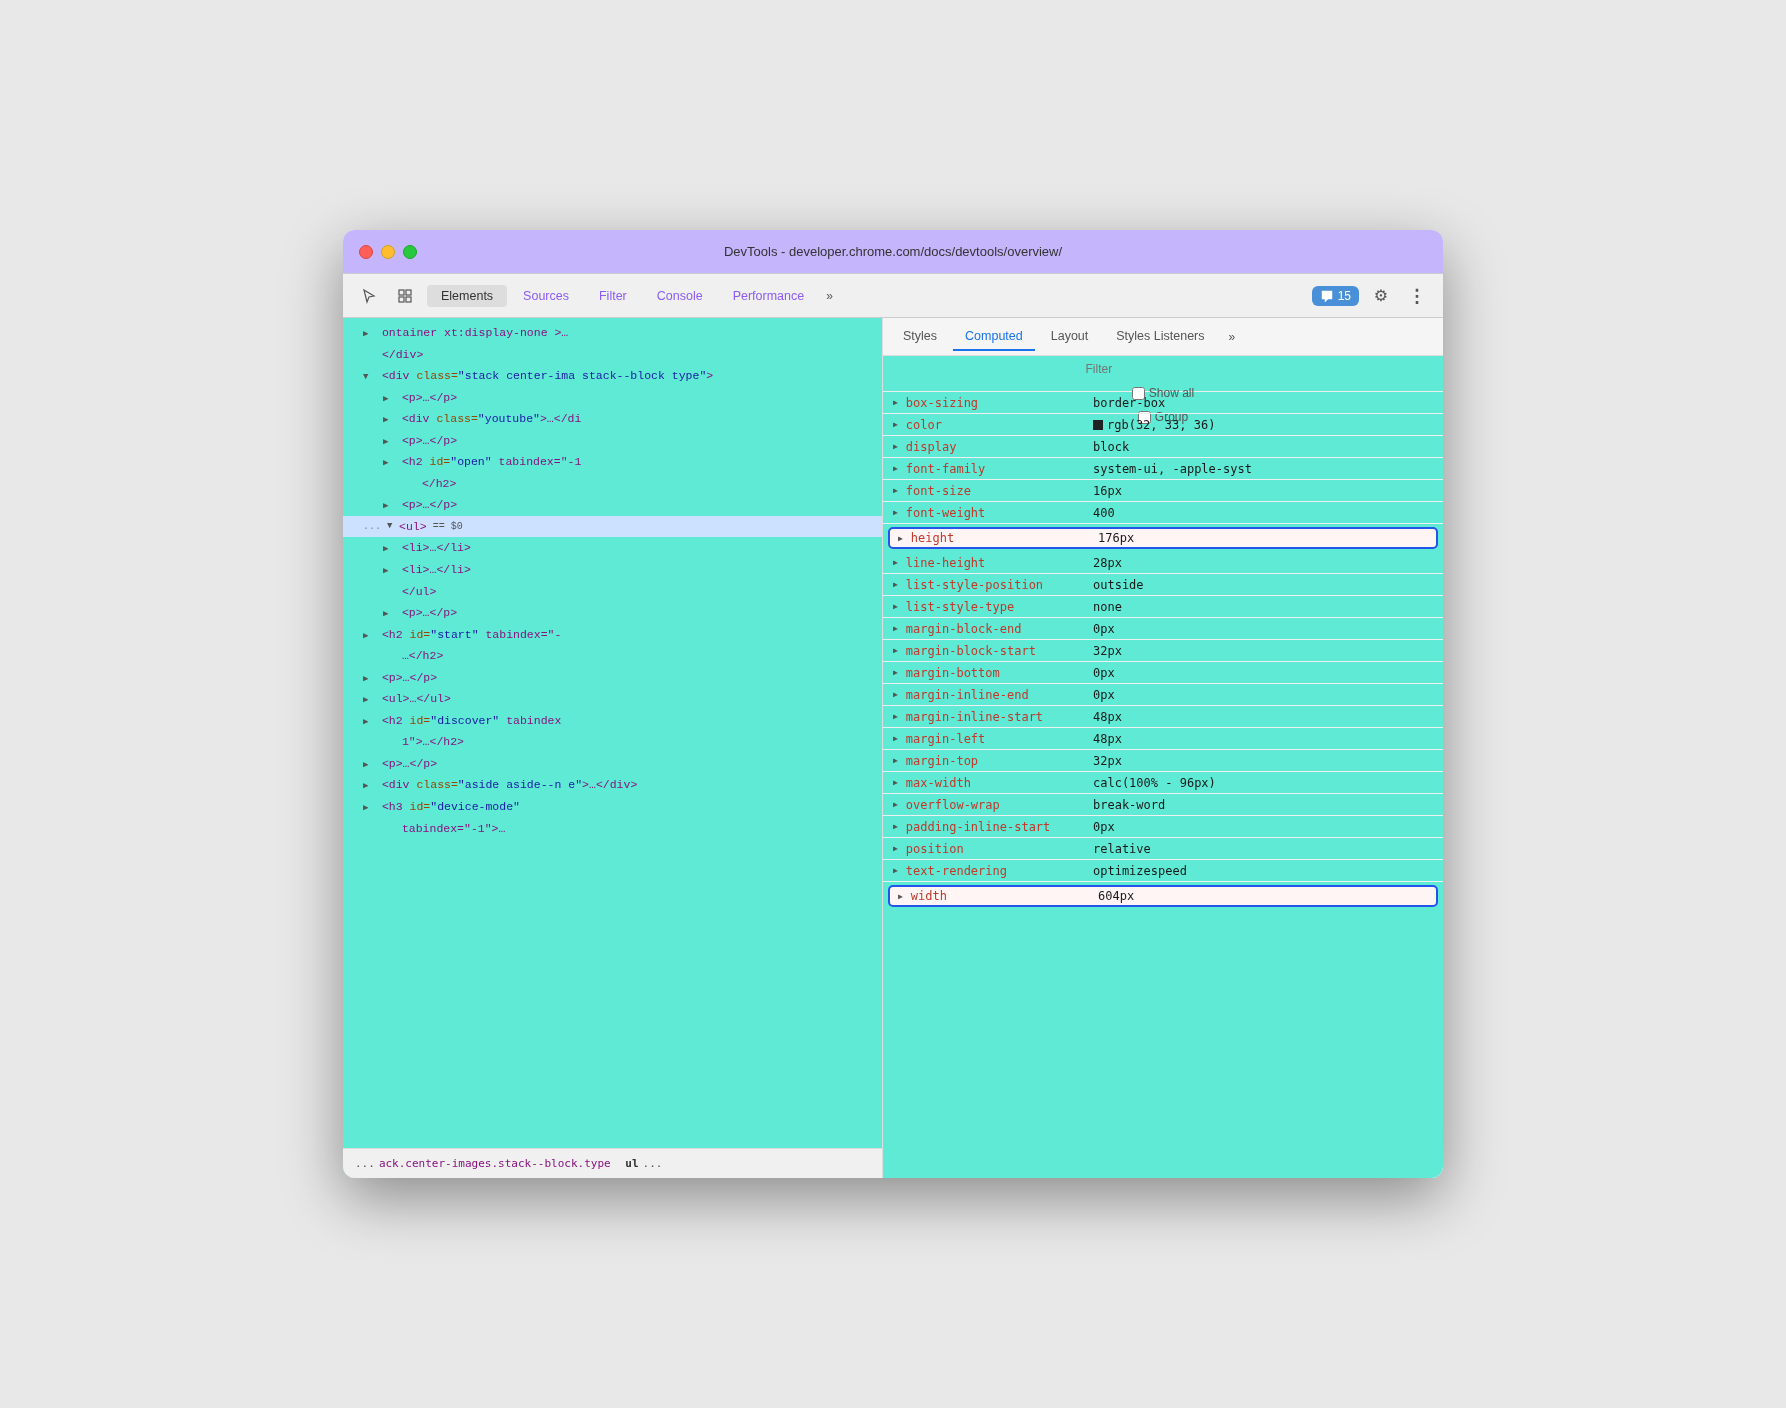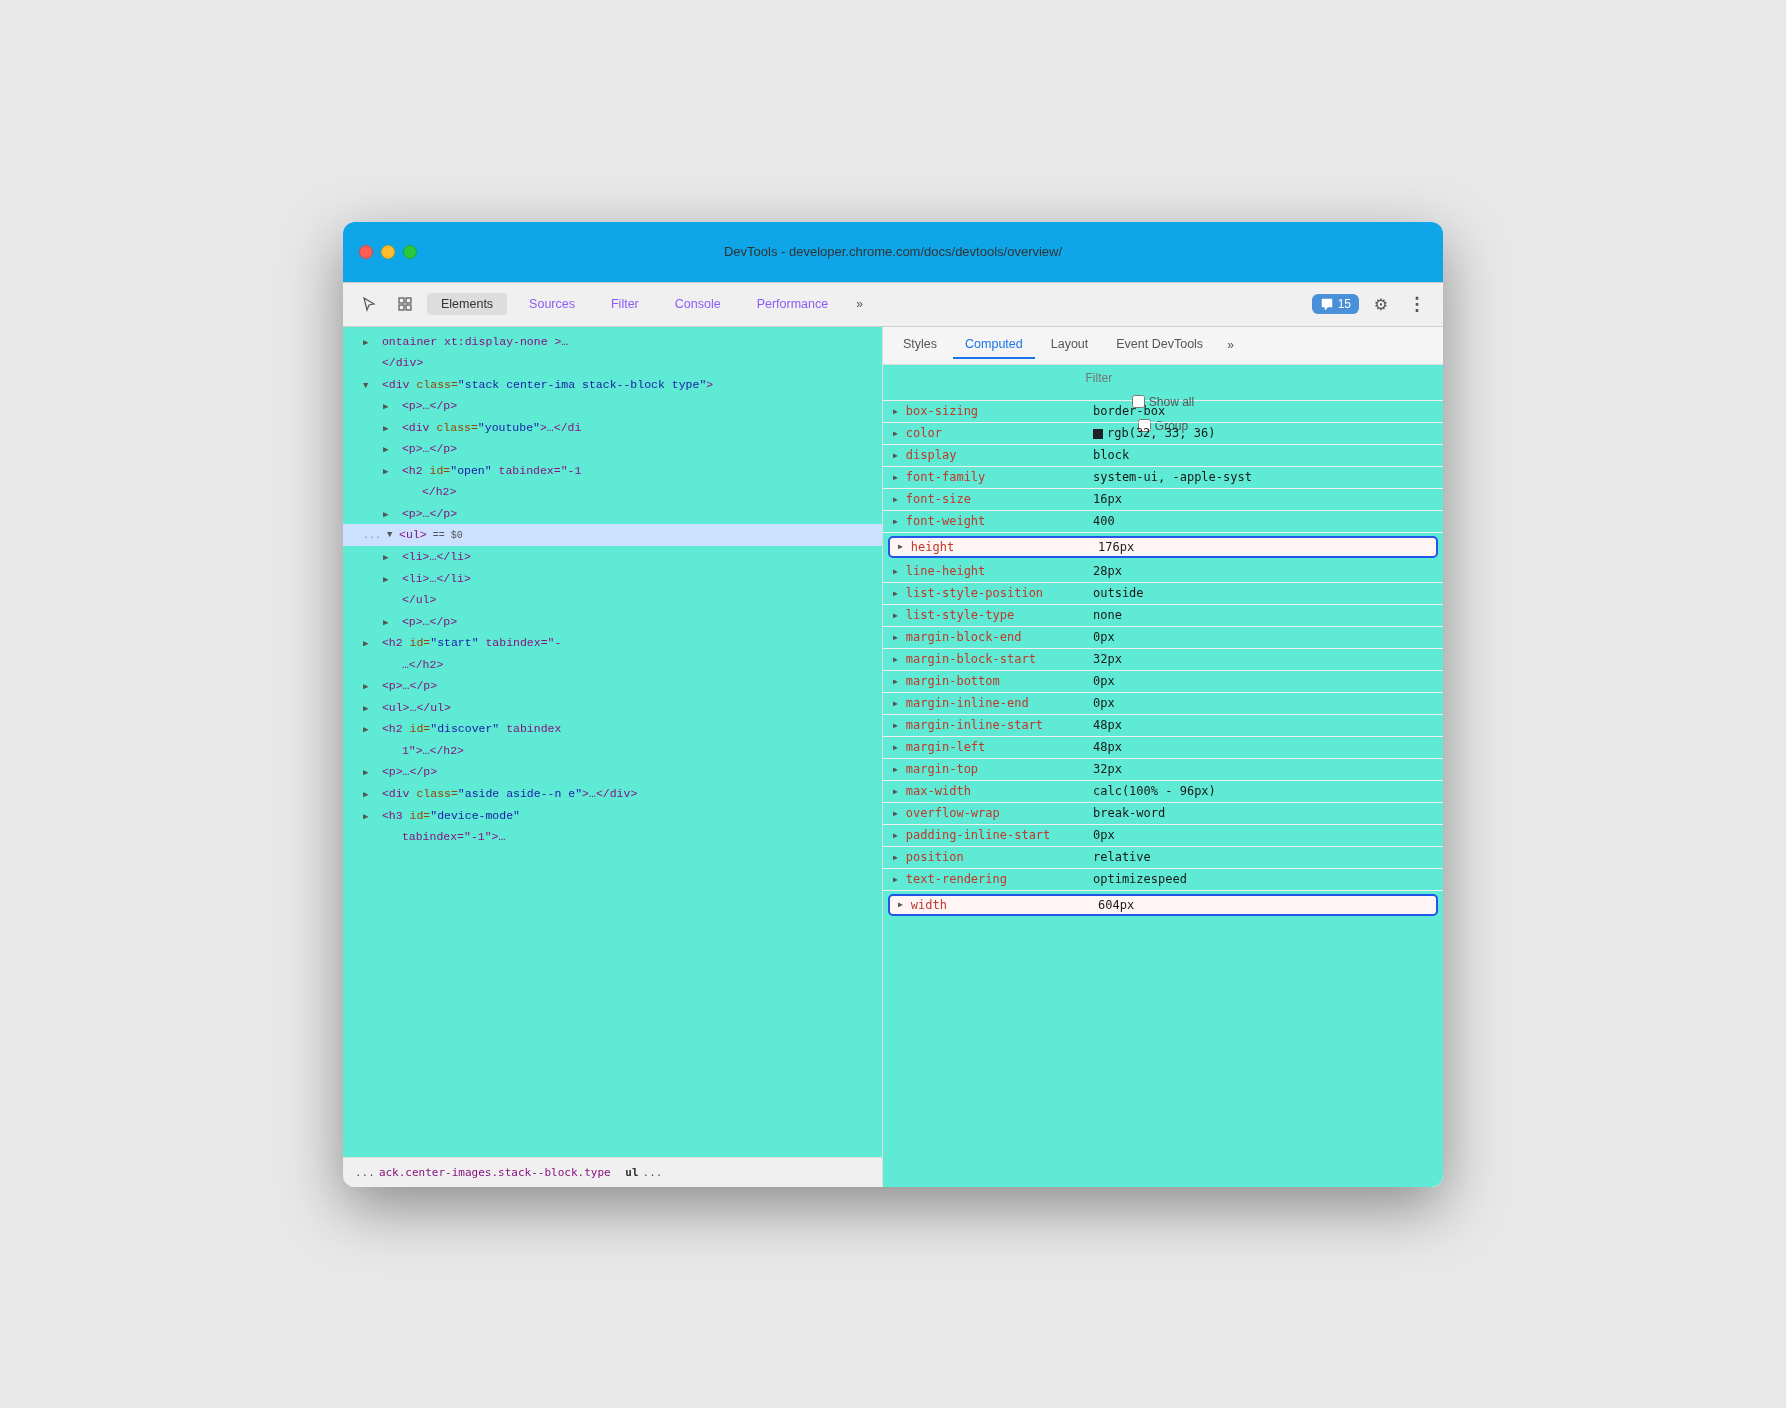--- a/index.html
+++ b/index.html
@@ -13,22 +13,22 @@
     }
     .window {
       width: 1100px;
       background: #f5f5f5;
       border-radius: 12px;
       box-shadow: 0 20px 60px rgba(0,0,0,0.4);
       overflow: hidden;
     }
     
     .titlebar {
-      background: #0ea5e9;
-      height: 61px;
+      background: #c4b5fd;
+      height: 44px;
       display: flex;
       align-items: center;
       padding: 0 16px;
       border-bottom: 1px solid #ccc;
       position: relative;
     }
     .traffic-lights {
       display: flex;
       gap: 8px;
       align-items: center;
@@ -68,21 +68,21 @@
       justify-content: center;
       border-radius: 4px;
       cursor: pointer;
       color: #555;
       font-size: 14px;
       border: none;
       background: transparent;
     }
     .tab-bar {
       display: flex;
-      gap: 8px;
+      gap: 2px;
       align-items: center;
     }
     .tab {
       padding: 4px 14px;
       font-size: 12.5px;
       color: #8b5cf6;
       cursor: pointer;
       border-radius: 4px;
       white-space: nowrap;
     }
@@ -430,21 +430,21 @@
         <span style="color:#555;">...</span>
       </div>
     </div>
 
     <div class="styles-panel">
 
       <div class="panel-tabs">
         <div class="panel-tab">Styles</div>
         <div class="panel-tab active">Computed</div>
         <div class="panel-tab">Layout</div>
-        <div class="panel-tab">Event DevTools</div>
+        <div class="panel-tab">Styles Listeners</div>
         <div class="panel-more">»</div>
       </div>
 
       <div class="filter-bar">
         <input class="filter-input" type="text" placeholder="Filter" style="">
         <label class="checkbox-label">
           <input type="checkbox" style="">
           <span>Show all</span>
         </label>
         <label class="checkbox-label">

